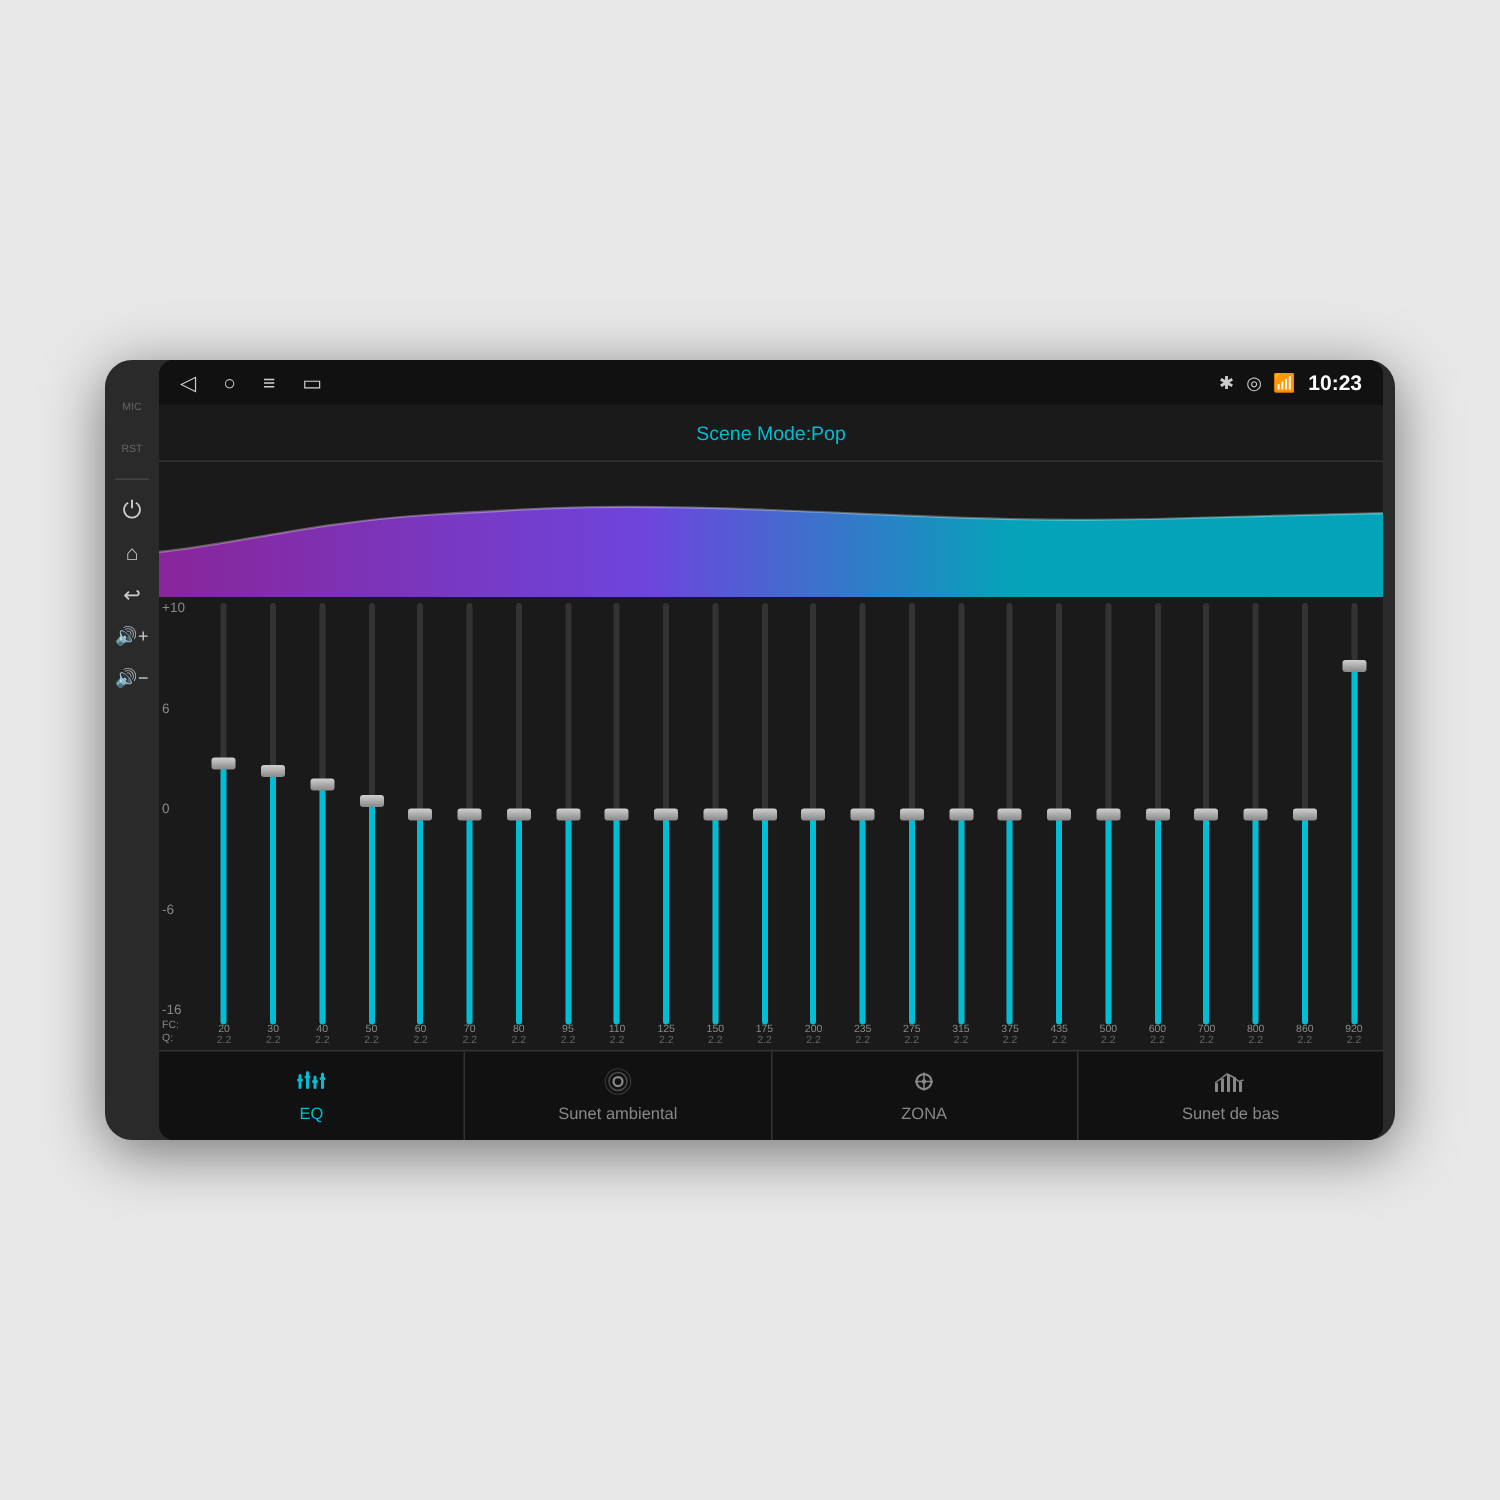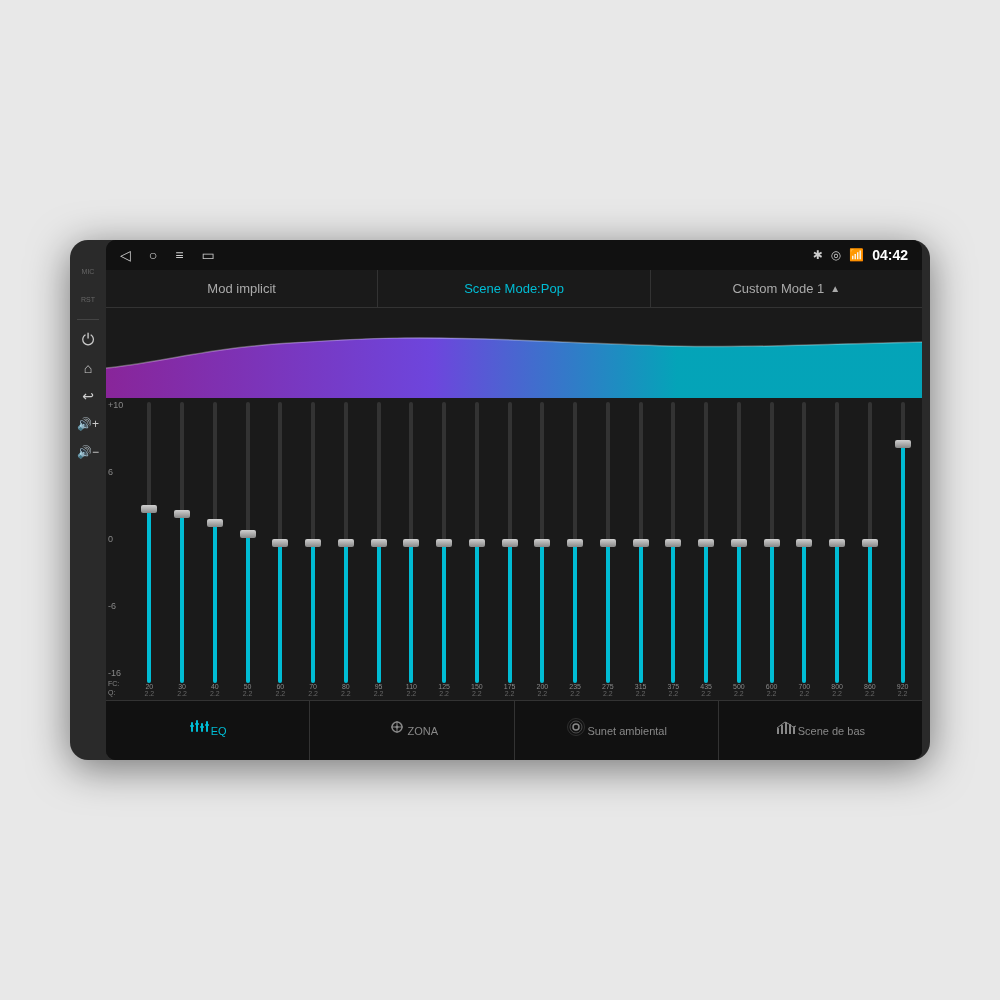--- a/index.html
+++ b/index.html
@@ -235,21 +235,21 @@
       height: 60px;
       background: #111;
       display: flex;
       align-items: center;
       flex-shrink: 0;
       border-top: 1px solid #333;
     }
     .bottom-nav-item {
       flex: 1;
       display: flex;
-      flex-direction: row;
+      flex-direction: column;
       align-items: center;
       justify-content: center;
       cursor: pointer;
       padding: 4px 4px;
       border-right: 1px solid #333;
       height: 100%;
     }
     .bottom-nav-item:last-child {
       border-right: none;
     }
@@ -295,36 +295,29 @@
       <div class="nav-buttons">
         <span class="nav-btn">◁</span>
         <span class="nav-btn">○</span>
         <span class="nav-btn">≡</span>
         <span class="nav-btn">▭</span>
       </div>
       <div class="status-icons">
         <span>✱</span>
         <span>◎</span>
         <span>📶</span>
-        <span class="time-display">04:42</span>
+        <span class="time-display">10:23</span>
       </div>
     </div>
 
     <div class="eq-screen">
 
       <div class="mode-row">
-        <div class="mode-item">
-          <span>Mod implicit</span>
-        </div>
         <div class="mode-item active">
           <span>Scene Mode:Pop</span>
-        </div>
-        <div class="mode-item">
-          <span>Custom Mode 1</span>
-          <span class="mode-arrow">▲</span>
         </div>
       </div>
 
       <div class="eq-curve">
         <svg viewBox="0 0 800 90" preserveAspectRatio="none" xmlns="http://www.w3.org/2000/svg">
           <defs>
             <linearGradient id="curveGrad" x1="0" y1="0" x2="1" y2="0">
               <stop offset="0%" stop-color="#9c27b0"></stop>
               <stop offset="40%" stop-color="#7c4dff"></stop>
               <stop offset="70%" stop-color="#00bcd4"></stop>
@@ -612,47 +605,47 @@
               <rect x="6" y="5" width="4" height="2" rx="1" fill="#00bcd4"></rect>
               <rect x="11" y="8" width="4" height="2" rx="1" fill="#00bcd4"></rect>
               <rect x="16" y="6" width="4" height="2" rx="1" fill="#00bcd4"></rect>
             </svg>
           </span>
           <span class="nav-label">EQ</span>
         </div>
         <div class="bottom-nav-item">
           <span class="nav-icon">
             <svg width="22" height="18" viewBox="0 0 22 18" fill="none">
+              <circle cx="11" cy="9" r="3" stroke="#888" stroke-width="1.5" fill="none"></circle>
+              <circle cx="11" cy="9" r="6" stroke="#888" stroke-width="1" fill="none" opacity="0.5"></circle>
+              <circle cx="11" cy="9" r="8.5" stroke="#888" stroke-width="0.8" fill="none" opacity="0.3"></circle>
+            </svg>
+          </span>
+          <span class="nav-label">Sunet ambiental</span>
+        </div>
+        <div class="bottom-nav-item">
+          <span class="nav-icon">
+            <svg width="22" height="18" viewBox="0 0 22 18" fill="none">
               <circle cx="11" cy="9" r="5" stroke="#888" stroke-width="1.5" fill="none"></circle>
               <circle cx="11" cy="9" r="1.5" fill="#888"></circle>
               <line x1="11" y1="3" x2="11" y2="15" stroke="#888" stroke-width="1"></line>
               <line x1="5" y1="9" x2="17" y2="9" stroke="#888" stroke-width="1"></line>
             </svg>
           </span>
           <span class="nav-label">ZONA</span>
-        </div>
-        <div class="bottom-nav-item">
-          <span class="nav-icon">
-            <svg width="22" height="18" viewBox="0 0 22 18" fill="none">
-              <circle cx="11" cy="9" r="3" stroke="#888" stroke-width="1.5" fill="none"></circle>
-              <circle cx="11" cy="9" r="6" stroke="#888" stroke-width="1" fill="none" opacity="0.5"></circle>
-              <circle cx="11" cy="9" r="8.5" stroke="#888" stroke-width="0.8" fill="none" opacity="0.3"></circle>
-            </svg>
-          </span>
-          <span class="nav-label">Sunet ambiental</span>
         </div>
         <div class="bottom-nav-item">
           <span class="nav-icon">
             <svg width="22" height="18" viewBox="0 0 22 18" fill="none">
               <rect x="1" y="10" width="2" height="6" rx="0.5" fill="#888"></rect>
               <rect x="5" y="7" width="2" height="9" rx="0.5" fill="#888"></rect>
               <rect x="9" y="4" width="2" height="12" rx="0.5" fill="#888"></rect>
               <rect x="13" y="6" width="2" height="10" rx="0.5" fill="#888"></rect>
               <rect x="17" y="9" width="2" height="7" rx="0.5" fill="#888"></rect>
               <path d="M1,10 L5,7 L9,4 L13,6 L17,9 L20,8" stroke="#888" stroke-width="1" fill="none"></path>
             </svg>
           </span>
-          <span class="nav-label">Scene de bas</span>
+          <span class="nav-label">Sunet de bas</span>
         </div>
       </div>
     </div>
   </div>
 </div>
 
 </body></html>

